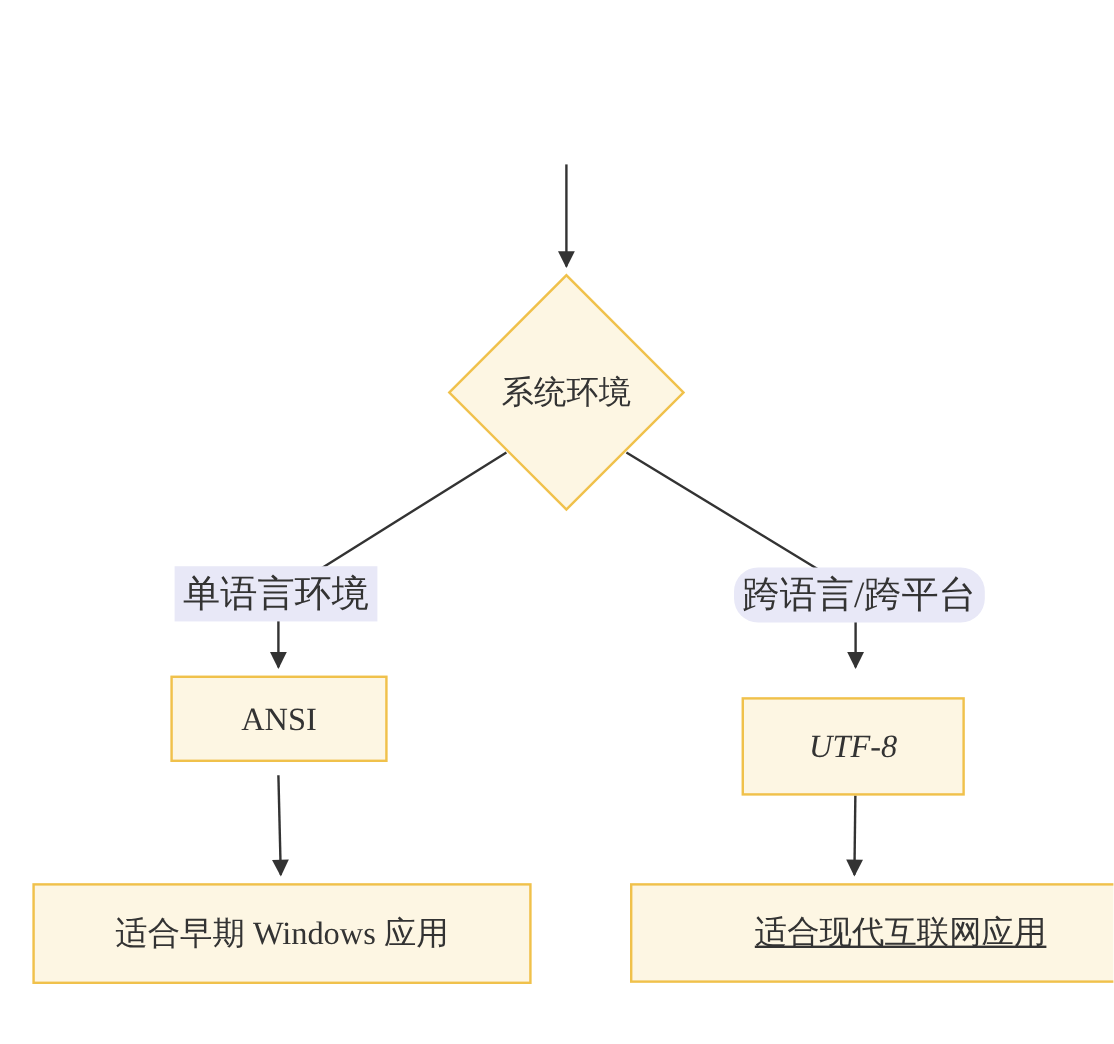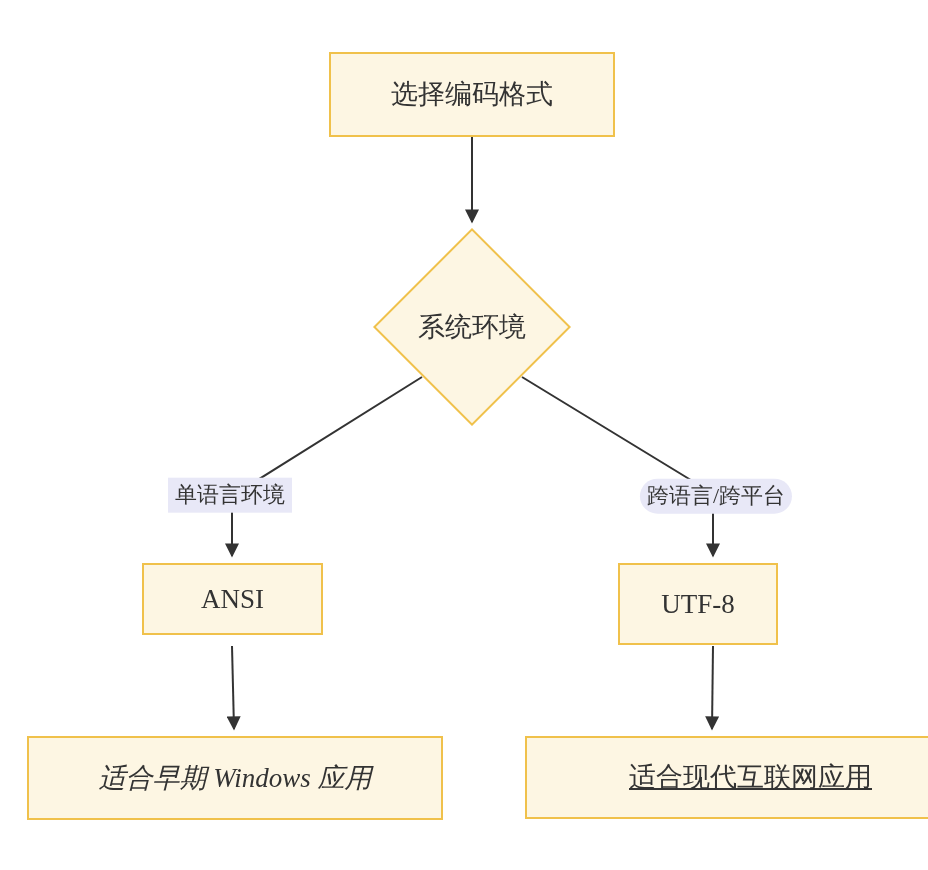--- a/index.html
+++ b/index.html
@@ -40,22 +40,22 @@
     display: flex;
     align-items: center;
     justify-content: center;
     font-size: 27px;
     line-height: 1.2;
     text-align: center;
     white-space: nowrap;
   }
   .node-start        { left: 329px; top: 52px;  width: 286px; height: 85px; }
   .node-ansi         { left: 142px; top: 563px; width: 181px; height: 72px; }
-  .node-utf8         { left: 618px; top: 563px; width: 160px; height: 82px; }
-  .node-ansi-result  { left: 27px;  top: 736px; width: 416px; height: 84px; font-style: italic; }
+  .node-utf8         { left: 618px; top: 581px; width: 186px; height: 82px; font-style: italic; }
+  .node-ansi-result  { left: 27px;  top: 736px; width: 416px; height: 84px; }
   .node-utf8-result  { left: 525px; top: 736px; width: 451px; height: 83px; text-decoration: underline; }
   .diamond-shape {
     position: absolute;
     left: 402px;
     top: 257px;
     width: 140px;
     height: 140px;
     box-sizing: border-box;
     background: var(--node-fill, #fdf6e3);
     border: 2.5px solid var(--node-border, #f0c14b);
@@ -71,21 +71,21 @@
     align-items: center;
     justify-content: center;
     font-size: 27px;
     white-space: nowrap;
   }
   .edge-label {
     position: absolute;
     transform: translate(-50%, -50%);
     background: var(--edge-label-bg, #e8e8f7);
     padding: 3px 7px;
-    font-size: 22px;
+    font-size: 31px;
     line-height: 1.3;
     white-space: nowrap;
   }
   .edge-label-left  { left: 230px; top: 495px; }
   .edge-label-right { left: 716px; top: 496px; border-radius: 20px; }
 </style>
 </head>
 <body>
 
 <div class="canvas">
@@ -98,23 +98,20 @@
     </defs>
     <path class="edge-path" marker-end="url(#arrow)" d="M472,137 L472,222"></path>
     <path class="edge-path" marker-end="url(#arrow)" d="M422,377 L248,486 Q232,496 232,513 L232,556"></path>
     <path class="edge-path" marker-end="url(#arrow)" d="M522,377 L699,485 Q713,495 713,513 L713,556"></path>
     <path class="edge-path" marker-end="url(#arrow)" d="M232,646 L234,729"></path>
     <path class="edge-path" marker-end="url(#arrow)" d="M713,646 L712,729"></path>
   </svg>
 
   <div class="diamond-shape"></div>
 
-  <div class="node-rect node-start">
-    <span>选择编码格式</span>
-  </div>
 
   <div class="diamond-label">
     <span>系统环境</span>
   </div>
 
   <div class="edge-label edge-label-left">
     <span>单语言环境</span>
   </div>
 
   <div class="edge-label edge-label-right">

